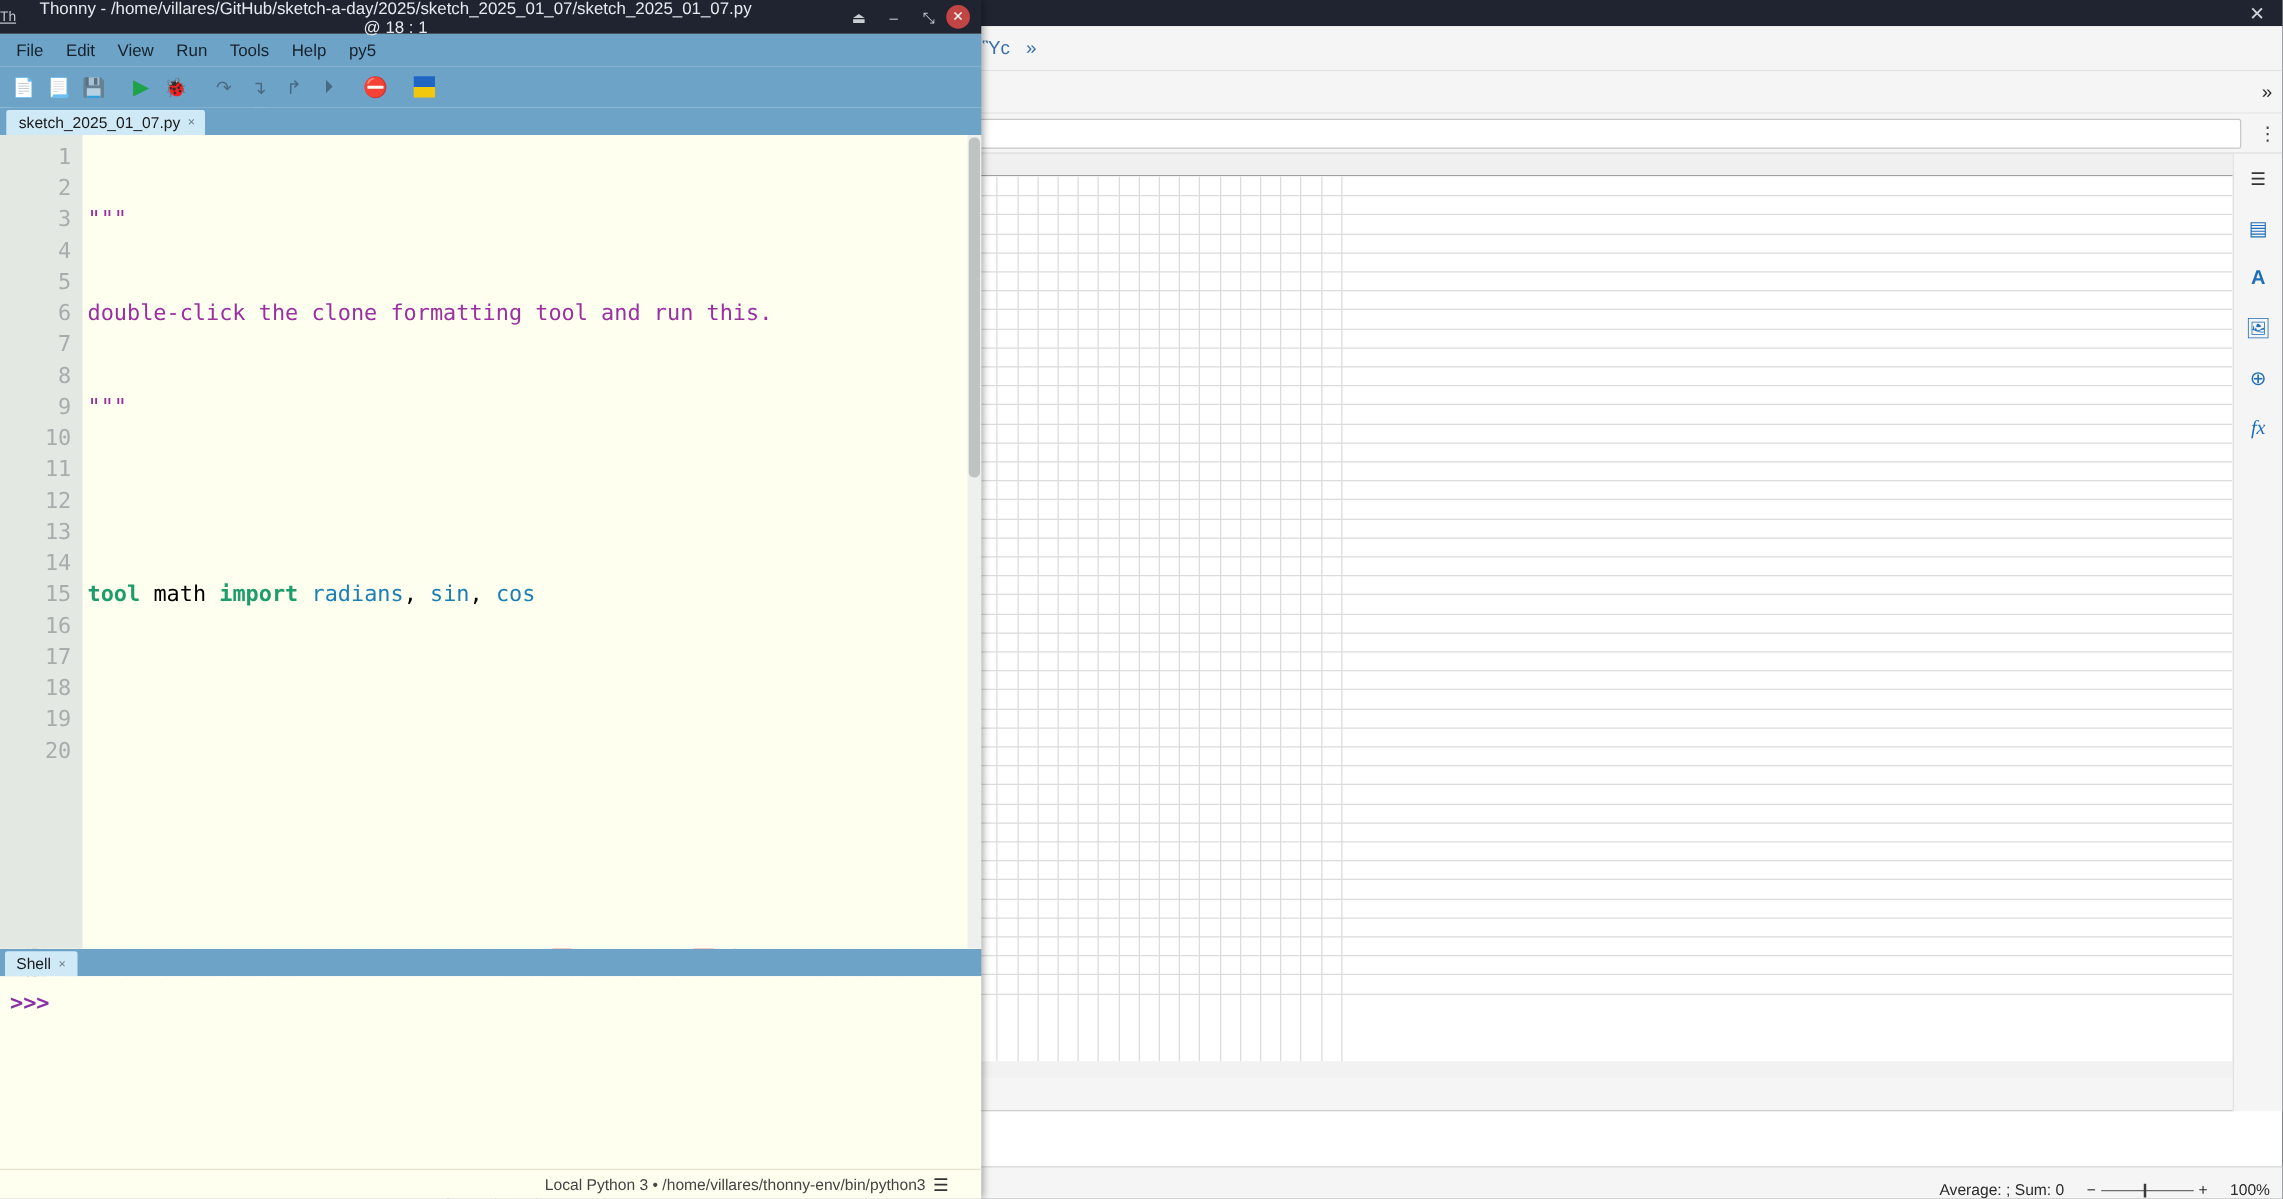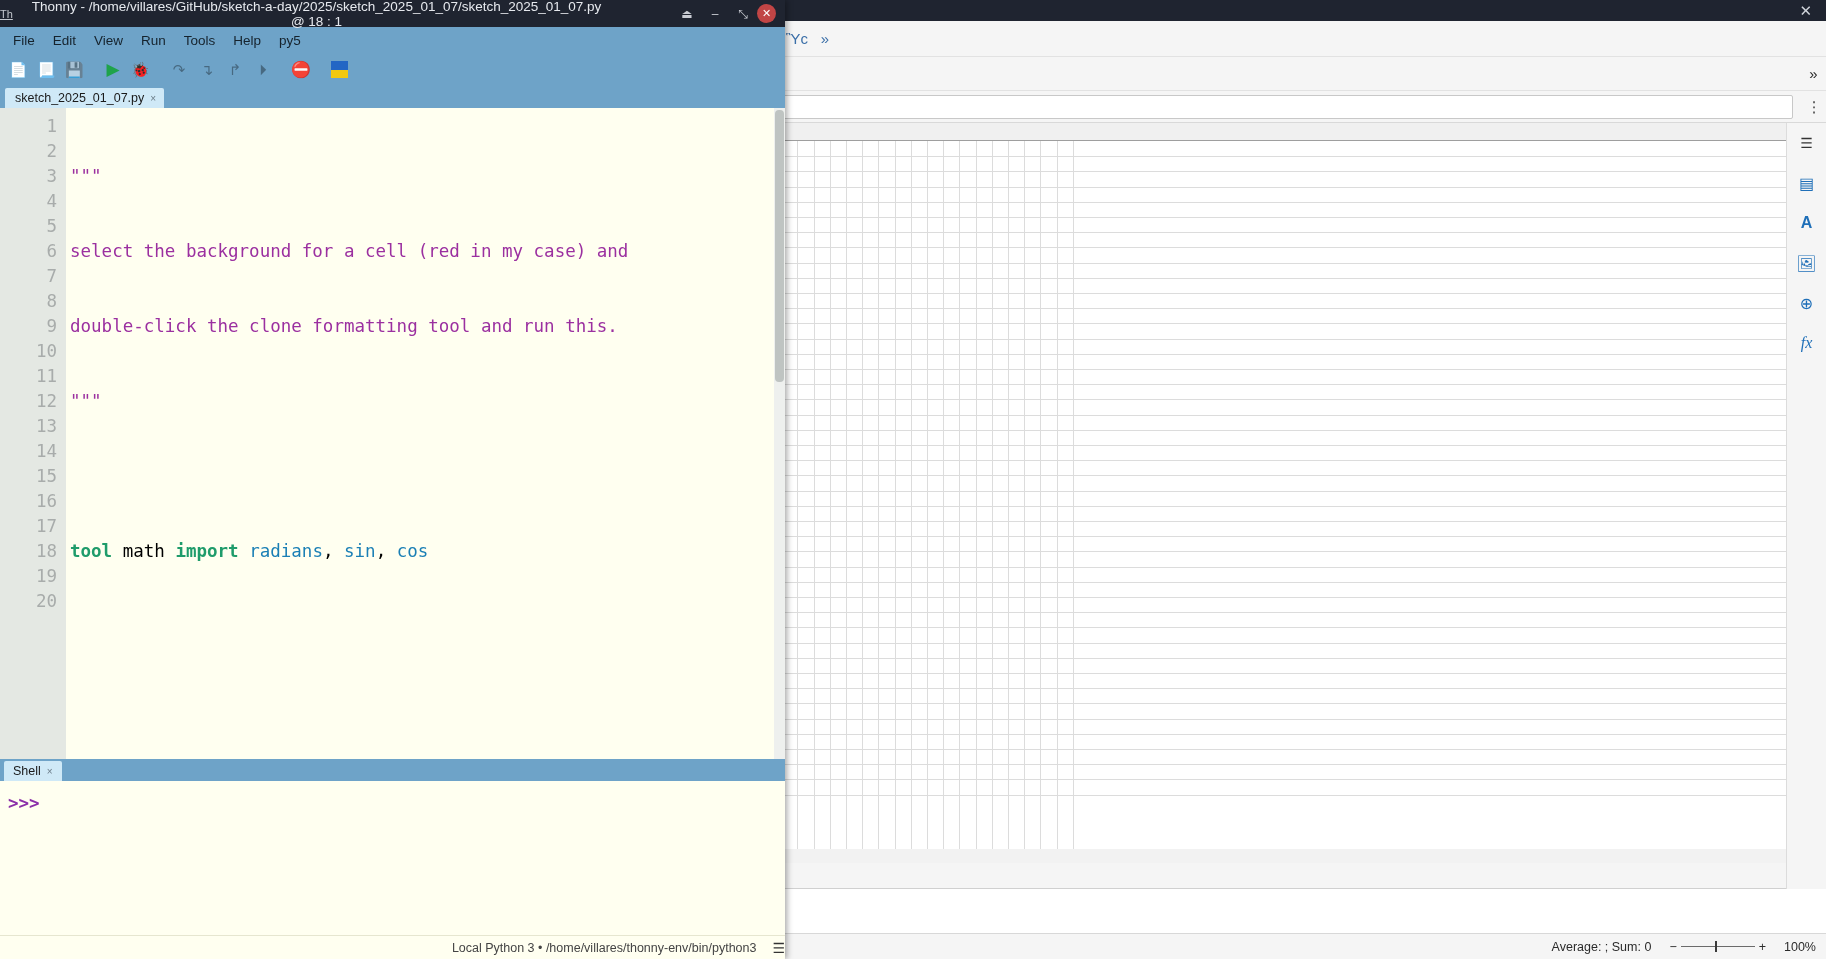--- a/index.html
+++ b/index.html
@@ -129,21 +129,21 @@
      font-size: 10px; color: #3a3a3a; }
   .addsheet { width: 18px; height: 22px; display:flex; align-items:center; justify-content:center;
      font-size: 12px; color:#222; margin-left:3px;}
   .sheettab {
     padding: 3px 16px 4px 16px; font-size: 13px; color: #1a1a1a; font-weight: bold;
     border-bottom: 2px solid #1a1a1a; background: #ffffff;
   }
 
   .calc-statusbar {
     height: 26px; background: #f5f5f5; border-top: 1px solid #d8d8d8;
-    display: flex; align-items: center; font-size: 12.5px; color: #2b2b2b; flex: none; margin-top: 44px;
+    display: flex; align-items: flex-end; font-size: 12.5px; color: #2b2b2b; flex: none; margin-top: 44px;
   }
   .sbi { padding: 0 10px; white-space: nowrap; }
   .sb-flex { flex: 1; }
   .zoomslider { display:flex; align-items:center; gap:4px; padding: 0 8px; }
   .zs-line { width: 74px; height: 1px; background: #6b6b6b; position: relative; }
   .zs-knob { position:absolute; left: 34px; top: -5px; width: 2px; height: 11px; background:#3a3a3a; }
 
   
   .thonny {
     position: absolute; left: 0; top: 0; width: 785px; height: 959px;
@@ -208,22 +208,22 @@
      display:flex; align-items:center; gap:6px; border-radius:2px 2px 0 0; }
   .th-shelltab .x { font-size: 10px; color:#6b7c88; }
   .th-shell {
     height: 154px; background: #fffff0; flex: none; padding: 8px 0 0 8px;
     font-family: "DejaVu Sans Mono", monospace; font-size: 17.5px; line-height: 29px;
   }
   .sh-ver { color: #8c8f94; }
   .sh-prompt { color: #8b2fa8; font-weight: bold; }
   .th-statusbar {
     height: 24px; background: #fffff0; border-top: 1px solid #e6e6d0;
-    display: flex; align-items: center; justify-content: flex-end; gap: 16px;
-    padding-right: 0; font-size: 12.5px; color: #444; flex: none;
+    display: flex; align-items: center; justify-content: flex-end; gap: 6px;
+    padding-right: 26px; font-size: 12.5px; color: #444; flex: none;
   }
   .th-hamb { font-size: 14px; color: #333; }
 </style>
 </head>
 <body>
 
 <div class="screen">
 
   <div class="calc">
 
@@ -686,21 +686,20 @@
           <div>14</div>
           <div>15</div>
           <div>16</div>
           <div>17</div>
           <div>18</div>
           <div>19</div>
           <div>20</div>
         </div>
       <div class="th-code">
         <div class="ln"><span class="c-str">"""</span></div>
-        <div class="ln"><span class="c-str">select the background for a cell (red in my case) and</span></div>
         <div class="ln"><span class="c-str">double-click the clone formatting tool and run this.</span></div>
         <div class="ln"><span class="c-str">"""</span></div>
         <div class="ln"></div>
         <div class="ln"><span class="c-kw">tool</span> <span class="c-pl">math</span> <span class="c-kw">import</span> <span class="c-fn">radians</span><span class="c-pl">, </span><span class="c-fn">sin</span><span class="c-pl">, </span><span class="c-fn">cos</span></div>
         <div class="ln"></div>
         
         
         
         
         

